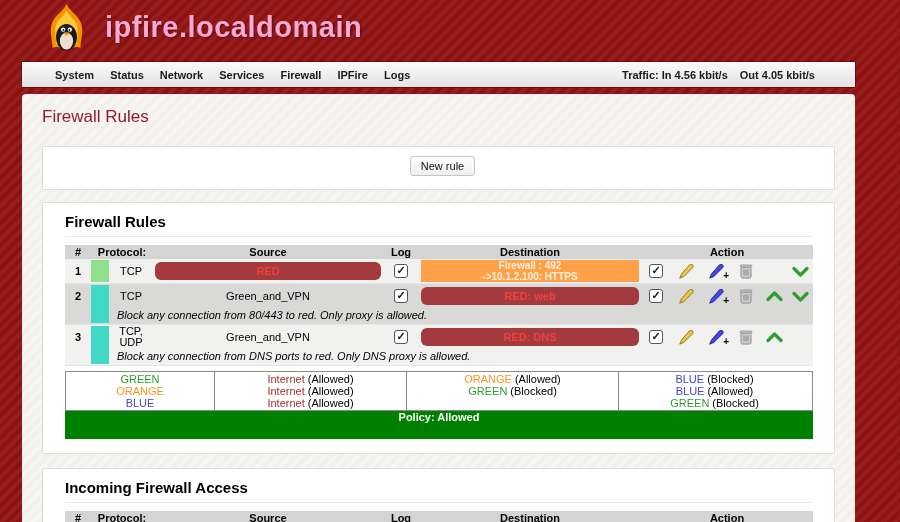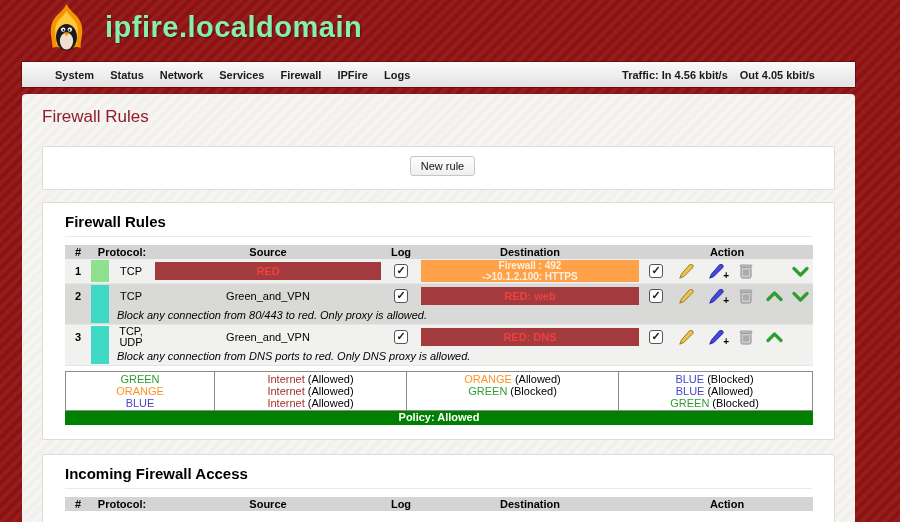--- a/index.html
+++ b/index.html
@@ -5,21 +5,21 @@
   html,body{margin:0;padding:0;}
   body{
     width:900px;height:522px;overflow:hidden;position:relative;
     font-family:"Liberation Sans", sans-serif;
     background-color:#8e1212;
     background-image:repeating-linear-gradient(135deg, rgba(255,255,255,0.05) 0 4px, rgba(255,255,255,0) 4px 8px);
   }
   
   .masthead{position:absolute;top:0;left:0;width:100%;height:62px;}
   .logo{position:absolute;left:38px;top:3px;width:57px;height:57px;}
-  .site-title{position:absolute;left:105px;top:11px;font-size:29px;font-weight:bold;color:#86efac;
+  .site-title{position:absolute;left:105px;top:11px;font-size:29px;font-weight:bold;color:#f9a8d4;
     letter-spacing:0.5px;text-shadow:1px 1px 2px rgba(0,0,0,.4);}
   
   .menubar{position:absolute;left:22px;top:62px;width:833px;height:25px;
     background:linear-gradient(#fafafa,#e3e3e3);
     box-shadow:0 0 0 1px rgba(70,8,8,.55);
     display:flex;align-items:center;font-size:11px;font-weight:bold;color:#1a1a1a;}
   .menu-items{display:flex;gap:16px;padding-left:33px;}
   .menu-item{cursor:pointer;}
   .traffic{margin-left:auto;padding-right:40px;display:flex;gap:12px;}
   
@@ -54,41 +54,41 @@
   .c-proto{grid-column:3;grid-row:1;display:flex;align-items:center;justify-content:center;
     white-space:pre-line;text-align:center;line-height:11px;}
   .c-src{grid-column:4;grid-row:1;display:flex;align-items:center;justify-content:center;}
   .c-log{grid-column:5;grid-row:1;display:flex;align-items:center;justify-content:center;}
   .c-dest{grid-column:6;grid-row:1;display:flex;align-items:center;}
   .c-action{grid-column:7;grid-row:1;display:flex;align-items:center;}
   .c-remark{grid-column:3/8;grid-row:2;font-style:italic;padding:1px 0 3px 8px;line-height:12px;}
   .bar{width:100%;height:18px;margin:3px 2px;display:flex;align-items:center;justify-content:center;
     font-weight:bold;font-size:11px;}
   .bar-2line{height:22px;margin:1px 2px;flex-direction:column;line-height:11px;font-size:10px;}
-  .bar-red{background:#a33a3d;color:#ef4040;}
+  .bar-red{background:#a33a3d;color:#ef4040;border-radius:6px;}
   .bar-orange{background:#ffa149;color:#fff0da;}
   .src-plain{font-size:11px;color:#000;}
   .cb{width:12px;height:12px;background:#fff;border:1.5px solid #555;border-radius:3px;
     display:flex;align-items:center;justify-content:center;font-size:11px;font-weight:bold;color:#222;cursor:pointer;}
   .cb::after{content:"✓";margin-top:-1px;}
   .slot{width:30px;display:flex;justify-content:center;align-items:center;position:relative;cursor:pointer;}
   .slot-arrow{width:26px;display:flex;justify-content:center;align-items:center;cursor:pointer;}
   .plus{position:absolute;right:2px;bottom:-2px;font-size:10px;font-weight:bold;color:#000;}
   
   .legend{margin-top:5px;width:746px;border:1px solid #8a8a8a;display:grid;
     grid-template-columns:148px 192px 212px 192px;background:#fff;font-size:11px;}
   .lg-col{border-left:1px solid #8a8a8a;padding:1px 0;}
   .lg-col:first-child{border-left:none;}
   .lg-line{height:12px;line-height:12px;text-align:center;}
   .net-green{color:#2e9e2e;}
   .net-orange{color:#ff9224;}
   .net-blue{color:#4545c9;}
   .lg-internet{color:#a03030;margin-right:3px;}
   .lg-name{margin-right:3px;}
-  .policy-bar{width:748px;height:14px;background:#008000;color:#fff;font-weight:bold;font-size:11px;
+  .policy-bar{width:748px;height:28px;background:#008000;color:#fff;font-weight:bold;font-size:11px;
     line-height:13px;text-align:center;}
   .mt14{margin-top:14px;}
 </style>
 </head>
 <body>
 
 <div class="masthead">
   <div class="logo">
     <svg width="57" height="57" viewBox="0 0 60 60">
       <path d="M30 1 C34 10 44 13 46 24 C48 34 44 41 45 47 C38 45 36 48 30 48 C24 48 22 45 15 47 C16 41 12 34 14 24 C16 13 26 10 30 1 Z" fill="#f59300"></path>

